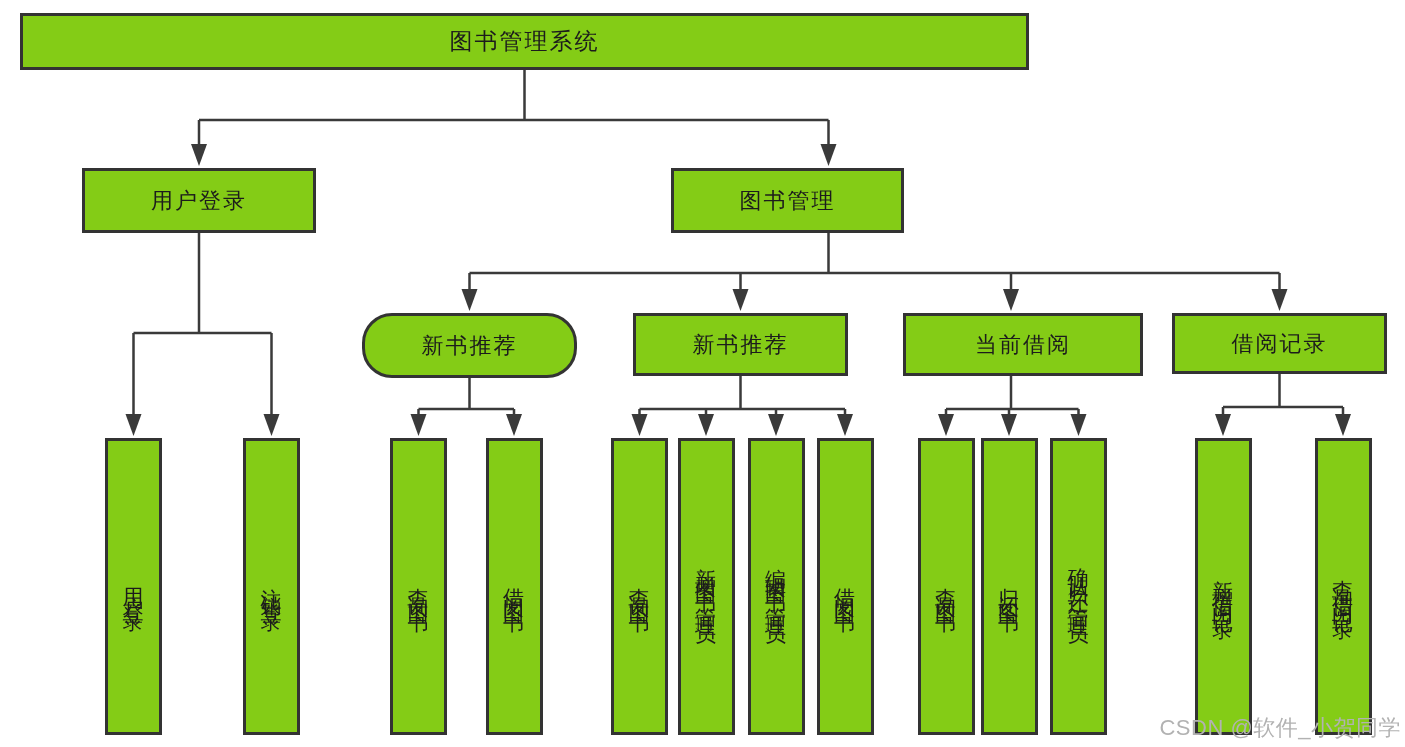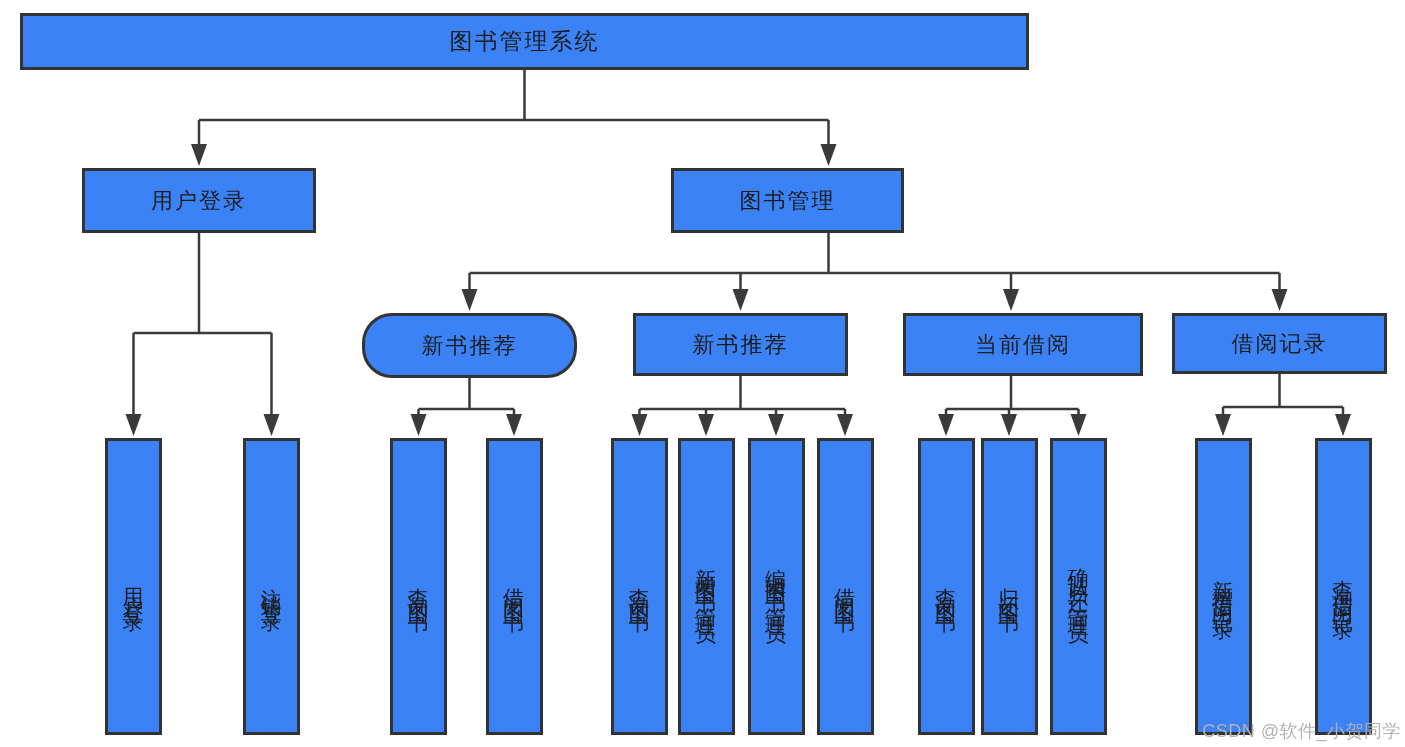--- a/index.html
+++ b/index.html
@@ -12,21 +12,21 @@
     overflow: hidden;
   }
   #connectors {
     position: absolute;
     left: 0; top: 0;
     width: 1405px; height: 747px;
   }
   .node {
     position: absolute;
     box-sizing: border-box;
-    background: #3b82f6;
+    background: #84cc16;
     border: 3px solid #333333;
     display: flex;
     align-items: center;
     justify-content: center;
     color: #1c1c1c;
   }
   .hbox span {
     font-size: 22px;
     letter-spacing: 2px;
     white-space: nowrap;
@@ -37,21 +37,21 @@
     text-orientation: mixed;
     font-size: 21px;
     letter-spacing: 8px;
     line-height: 1;
     white-space: nowrap;
   }
   .watermark {
     position: absolute;
     right: 4px;
     bottom: 4px;
-    font-size: 18px;
+    font-size: 22px;
     color: #b2b2b2;
     letter-spacing: 0.5px;
     white-space: nowrap;
   }
 </style>
 </head>
 <body>
 
 <div id="stage">
 

